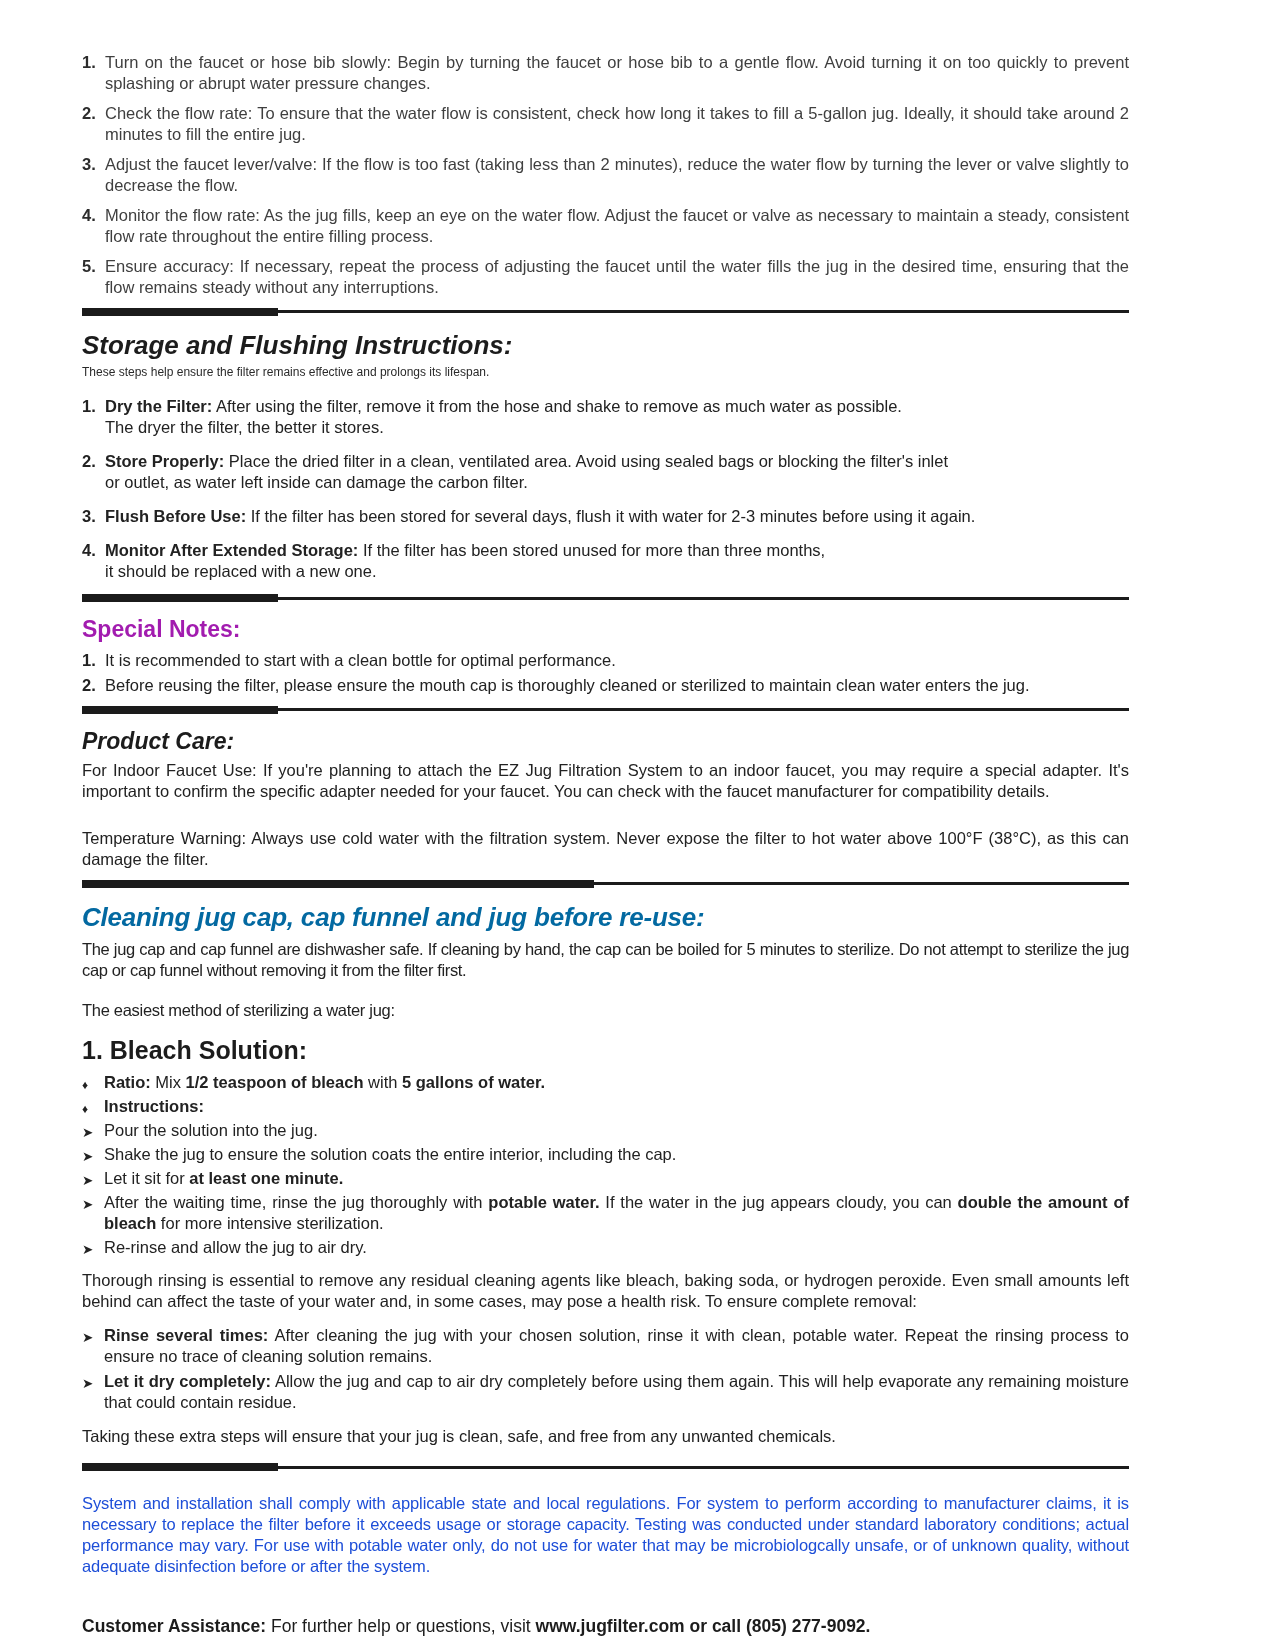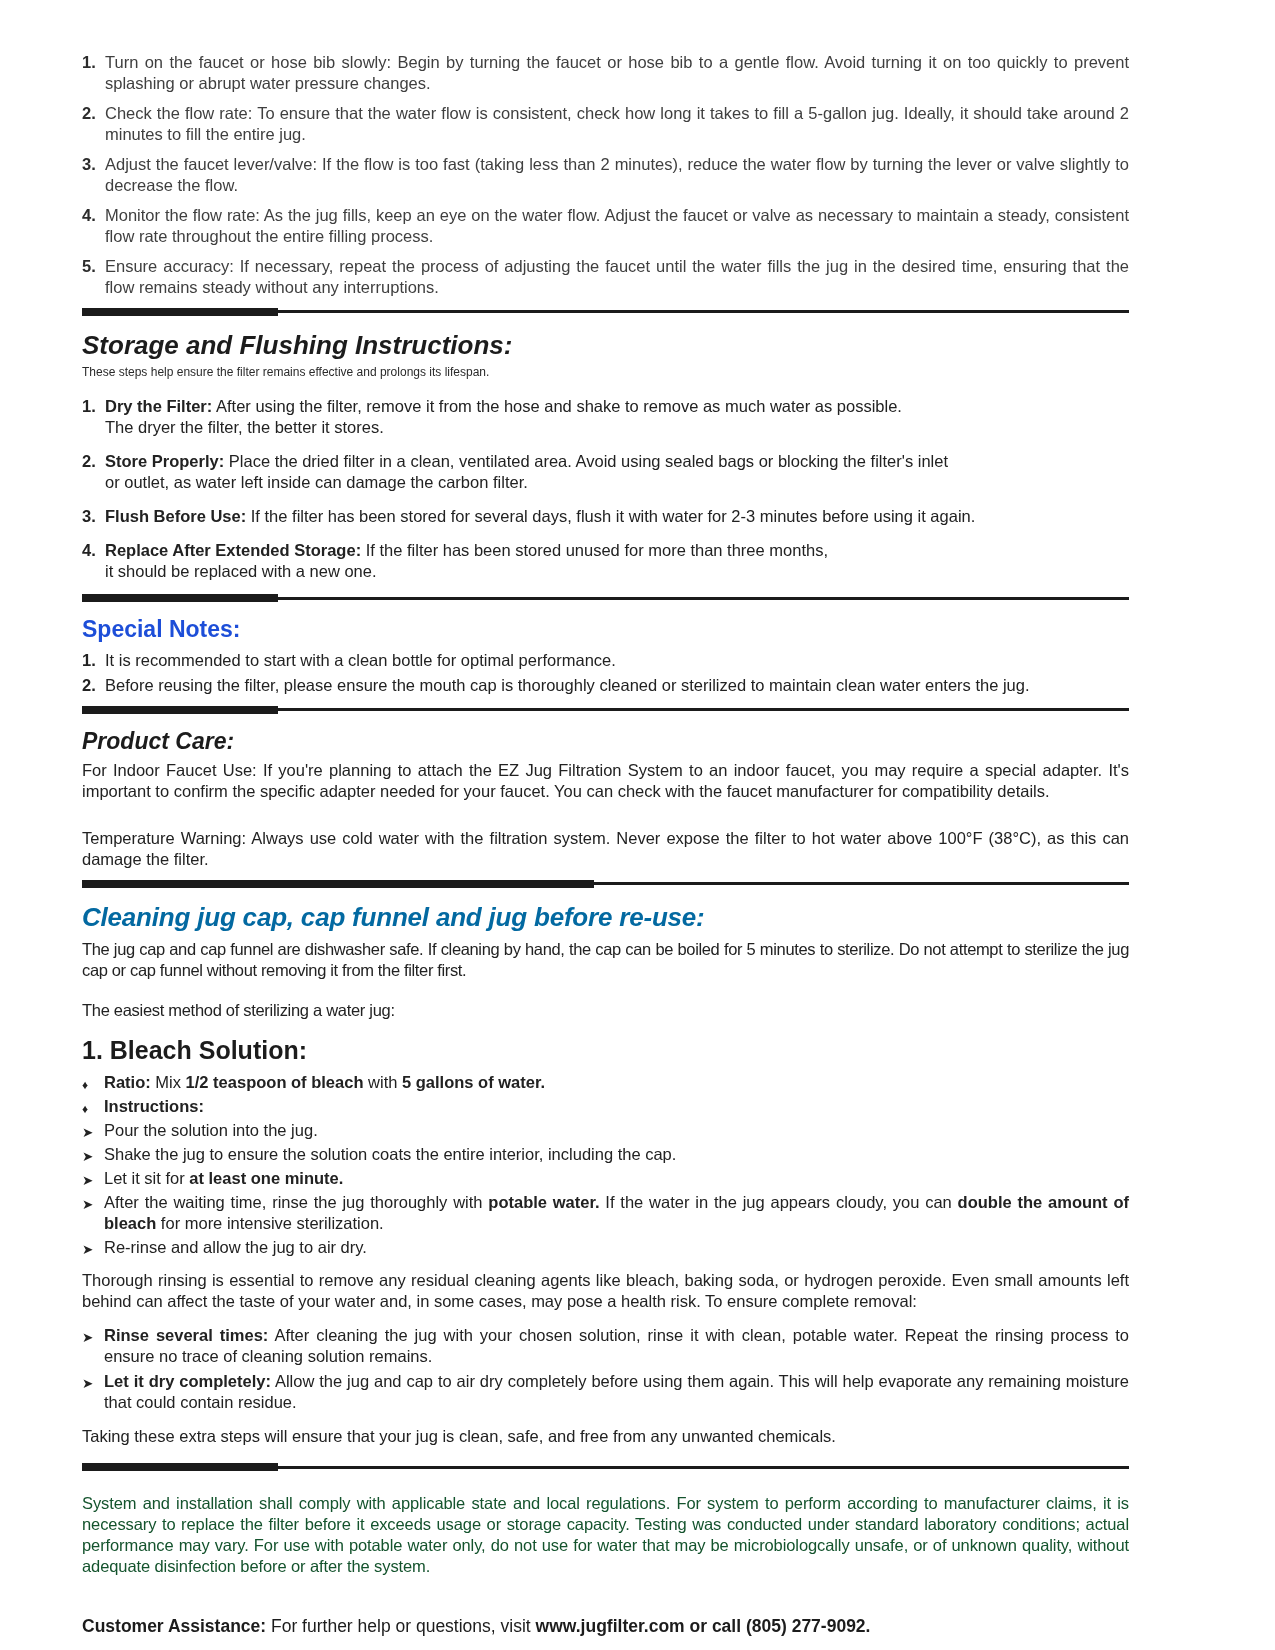--- a/index.html
+++ b/index.html
@@ -32,21 +32,21 @@
   
   .rule { display: flex; align-items: center; margin: 10px 0 13px 0; }
   .rule .thick { height: 8px; background: #1b1b1b; flex: 0 0 196px; }
   .rule .thin  { height: 3px; background: #1b1b1b; flex: 1; }
   .rule.wide .thick { flex: 0 0 512px; }
 
   .storage-title { font-size: 26px; font-weight: bold; font-style: italic; margin: 2px 0 0 0; color: #1c1c1c; }
   .storage-sub   { font-size: 12px; margin: 3px 0 16px 0; color: #2a2a2a; }
   .storage-list .li { margin-bottom: 13px; }
 
-  .notes-title { font-size: 23px; font-weight: bold; margin: 2px 0 5px 0; color: #1d4ed8; }
+  .notes-title { font-size: 23px; font-weight: bold; margin: 2px 0 5px 0; color: #a21caf; }
   .notes-list .li { margin-bottom: 4px; }
 
   .care-title { font-size: 23px; font-weight: bold; font-style: italic; margin: 2px 0 4px 0; color: #1c1c1c; }
   .para { margin: 0; text-align: justify; }
   .temp-para { margin-top: 26px; }
 
   .clean-title { font-size: 26px; font-weight: bold; font-style: italic; margin: 0 0 5px 0; color: #0369a1; letter-spacing: -0.2px; }
   .clean-intro { letter-spacing: -0.35px; }
   .method-line { margin: 19px 0 0 0; letter-spacing: -0.3px; }
 
@@ -56,21 +56,21 @@
   .diamond { font-size: 12px; transform: translateY(1px); display: inline-block; }
   .arrow { font-size: 13.5px; display: inline-block; transform: translateY(1px); }
   .bullet-row .txt { flex: 1; text-align: justify; }
 
   .rinse-para { margin-top: 12px; }
   .removal-list { margin-top: 13px; }
   .removal-list .li { margin-bottom: 4px; }
   .closing-line { margin-top: 13px; }
 
   .footer-rule { margin-top: 14px; margin-bottom: 22px; }
-  .disclaimer { text-align: justify; letter-spacing: -0.1px; color: #14532d; }
+  .disclaimer { text-align: justify; letter-spacing: -0.1px; color: #1d4ed8; }
   .assistance { margin-top: 38px; font-size: 17.5px; color: #1c1c1c; }
 </style>
 </head>
 <body>
 
 <div class="page">
 
 
   <div class="flow-list">
     <div class="li">
@@ -111,21 +111,21 @@
       <div class="li">
         <span class="num">2.</span>
         <div class="txt"><span class="b">Store Properly:</span><span> Place the dried filter in a clean, ventilated area. Avoid using sealed bags or blocking the filter's inlet</span><br><span>or outlet, as water left inside can damage the carbon filter.</span></div>
       </div>
       <div class="li">
         <span class="num">3.</span>
         <div class="txt"><span class="b">Flush Before Use:</span><span> If the filter has been stored for several days, flush it with water for 2-3 minutes before using it again.</span></div>
       </div>
       <div class="li">
         <span class="num">4.</span>
-        <div class="txt"><span class="b">Replace After Extended Storage:</span><span> If the filter has been stored unused for more than three months,</span><br><span>it should be replaced with a new one.</span></div>
+        <div class="txt"><span class="b">Monitor After Extended Storage:</span><span> If the filter has been stored unused for more than three months,</span><br><span>it should be replaced with a new one.</span></div>
       </div>
     </div>
   </div>
 
   <div class="rule">
     <span class="thick"></span>
     <span class="thin"></span>
   </div>
 
   <div>

